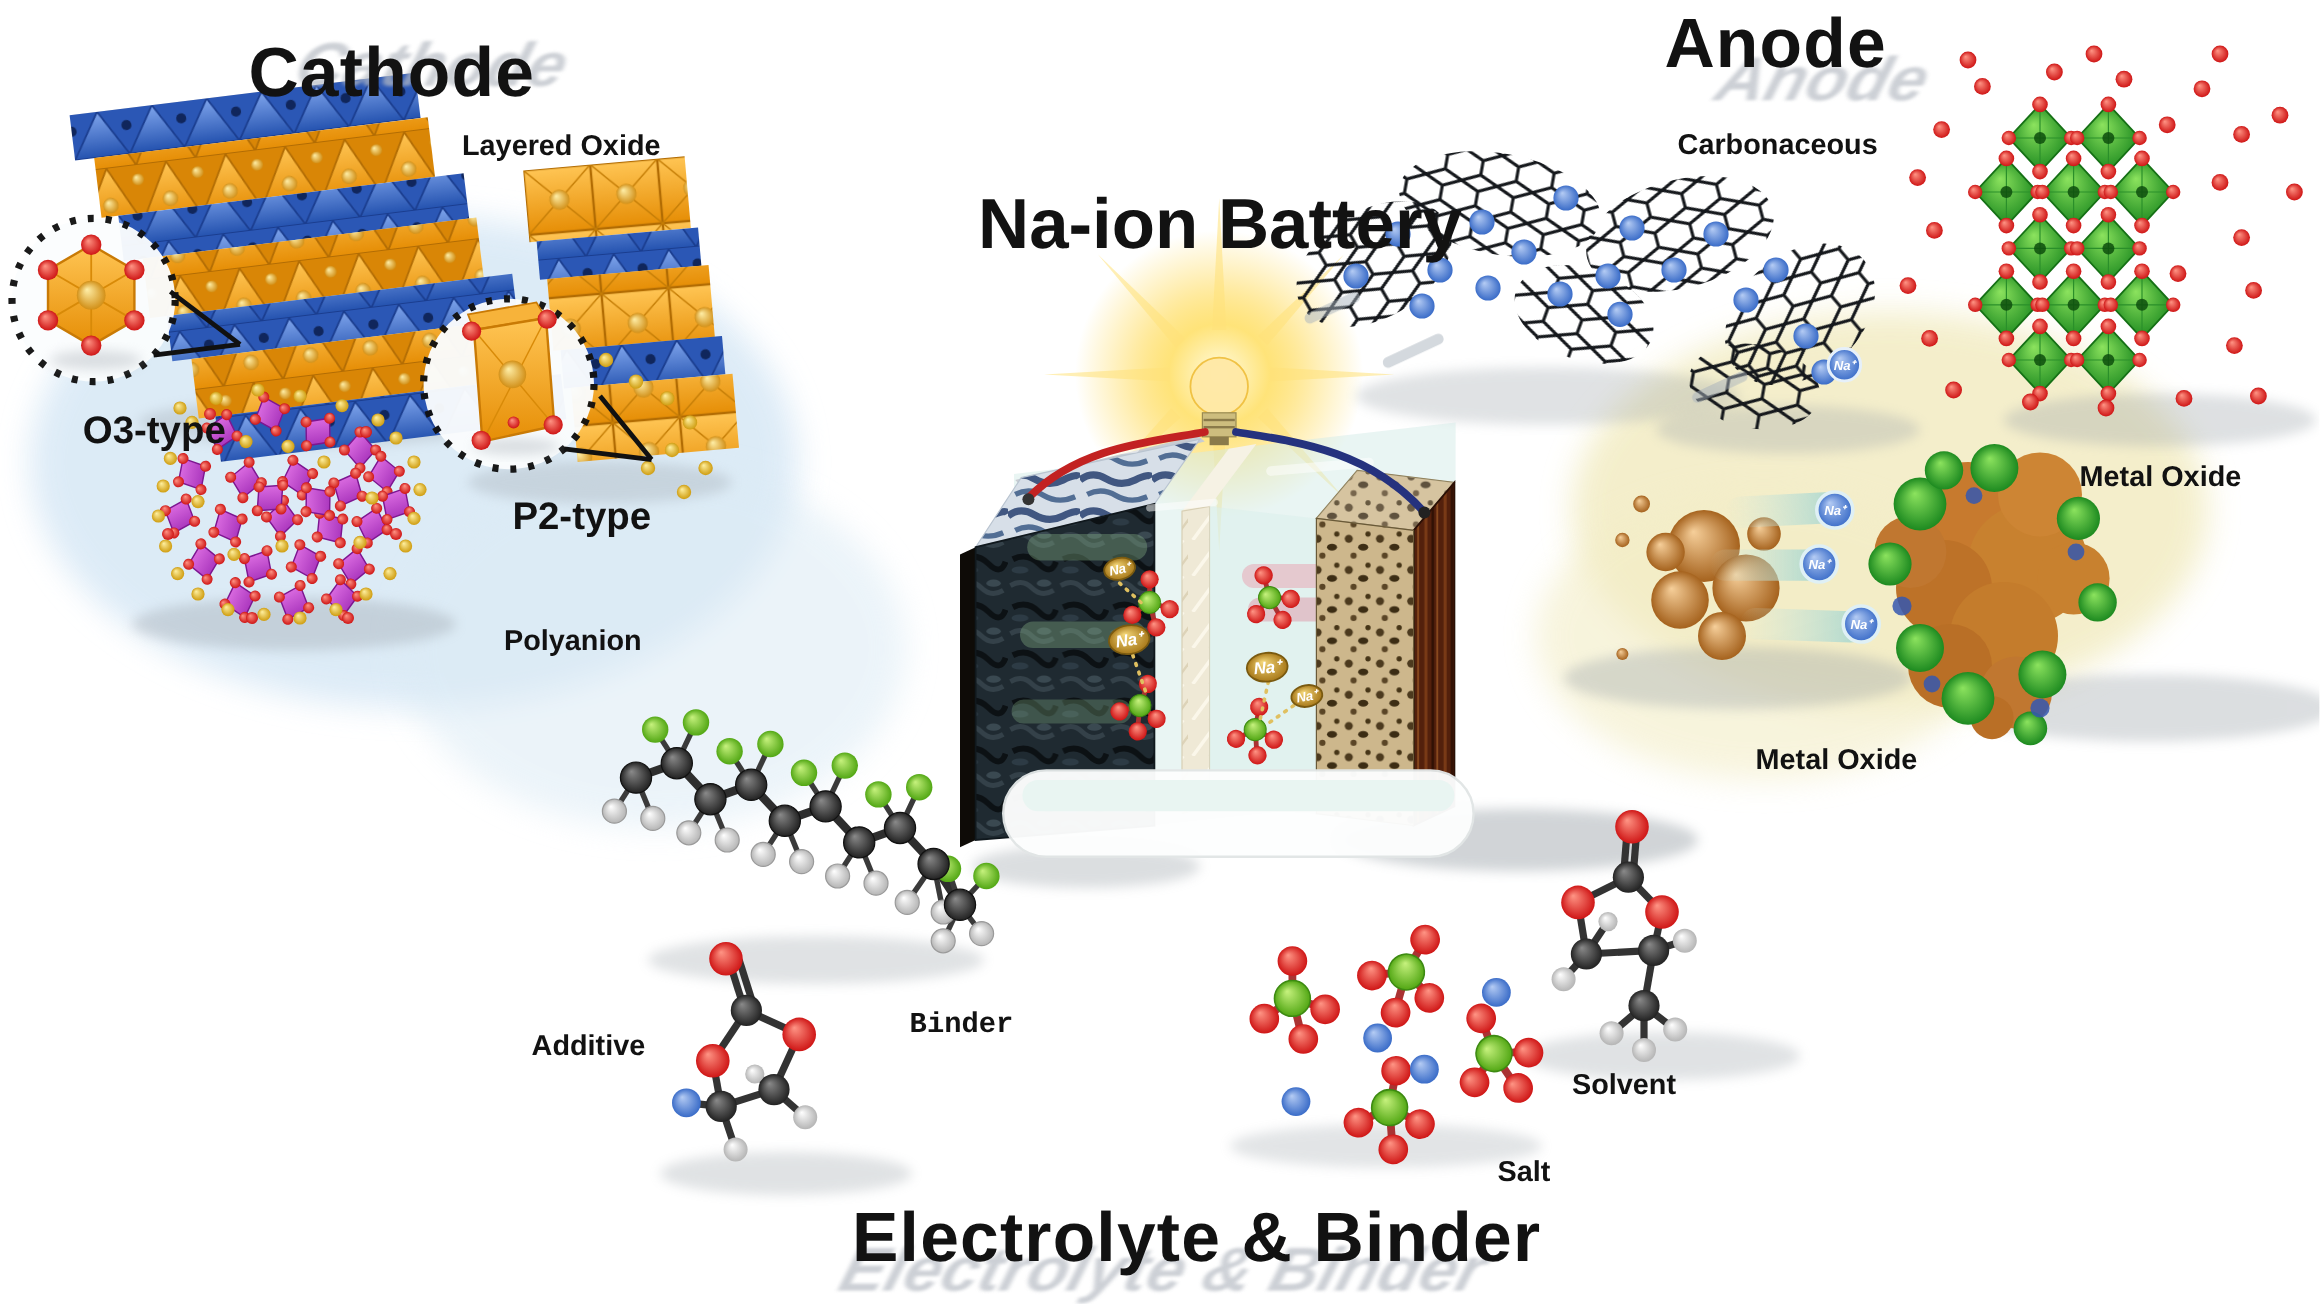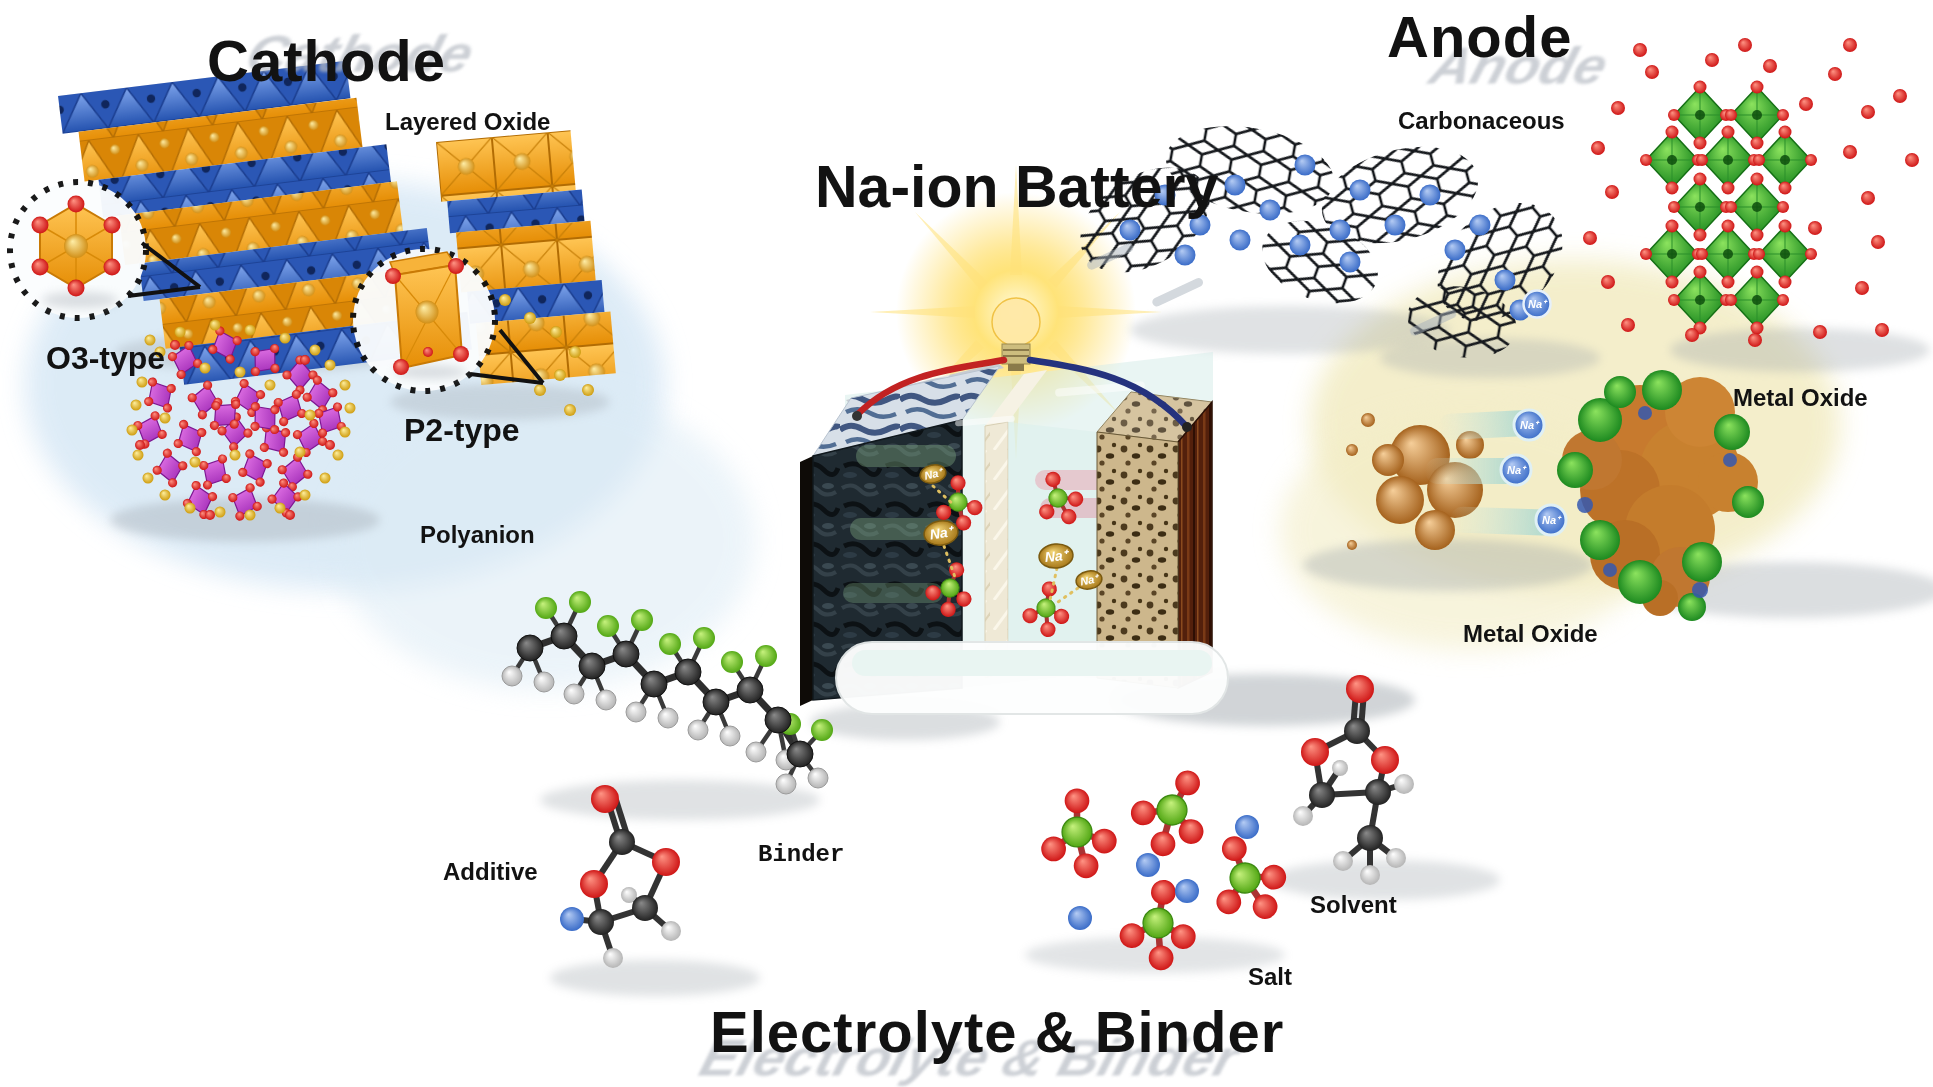--- a/index.html
+++ b/index.html
@@ -5,21 +5,21 @@
   html,body{margin:0;padding:0;background:#fff;}
   .canvas{position:relative;width:1933px;height:1087px;background:#ffffff;overflow:hidden;
           font-family:"Liberation Sans",sans-serif;}
   .art{position:absolute;left:0;top:0;z-index:1;}
   .txt{position:absolute;z-index:3;color:#121212;font-weight:bold;white-space:nowrap;line-height:1;}
   .t-main{font-size:58px;letter-spacing:1px;}
   .t-big{font-size:59px;}
   .t-echo{position:absolute;z-index:2;color:#b7bcc4;opacity:.7;font-weight:bold;white-space:nowrap;
           line-height:1;transform:skewX(-16deg) scaleY(.92);filter:blur(1.6px);font-size:56px;font-style:italic;}
   .lbl{font-size:24px;}
-  .lbl-sm{font-size:32px;}
+  .lbl-sm{font-size:32px;margin-left:23px;}
   .svgna{font-family:"Liberation Sans",sans-serif;font-style:italic;font-weight:bold;fill:#fff;}
 </style>
 </head>
 <body>
 
 <div class="canvas">
 
 <svg class="art" width="1933" height="1087" viewBox="0 0 1933 1087" xmlns="http://www.w3.org/2000/svg">
 <defs>
   <linearGradient id="gOr" x1="0" y1="0" x2="0" y2="1">

